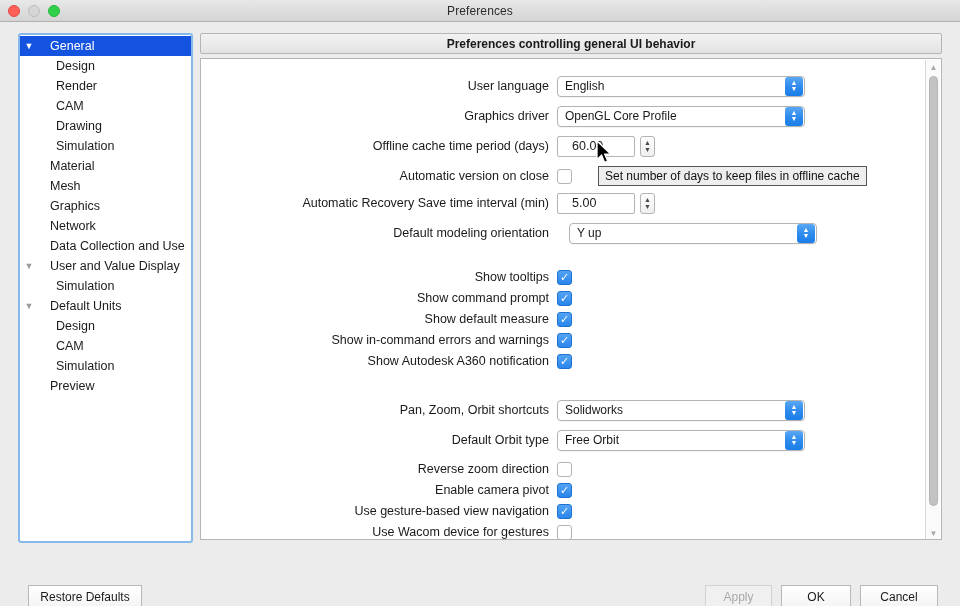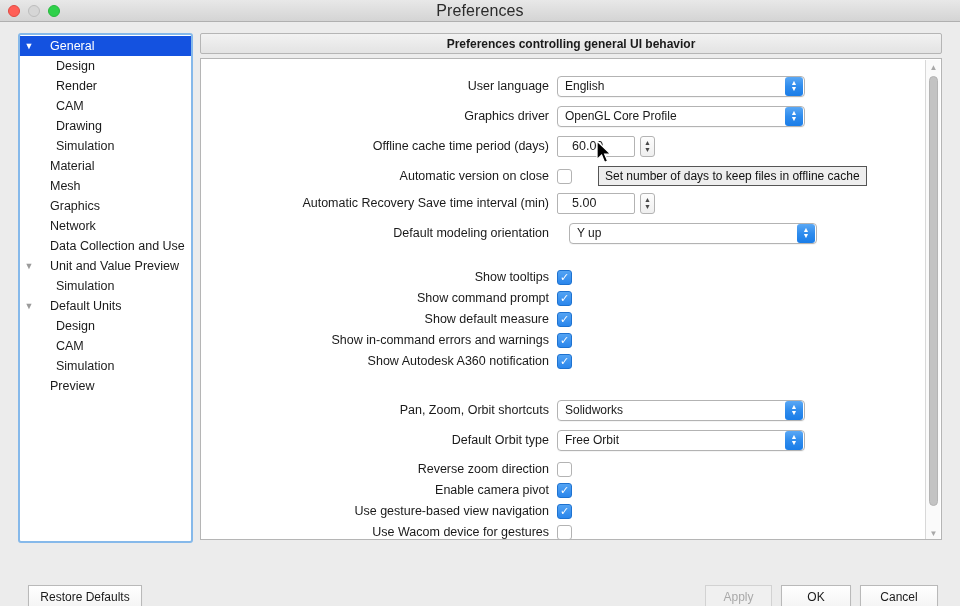--- a/index.html
+++ b/index.html
@@ -18,21 +18,21 @@
     border-bottom: 1px solid #b0b0b0;
     display: flex; align-items: center;
   }
   .traffic { position: absolute; left: 8px; top: 5px; display: flex; gap: 8px; }
   .light { width: 12px; height: 12px; border-radius: 50%; display: block; }
   .light.close  { background: #ff5f57; border: 0.5px solid #e04a42; }
   .light.min    { background: #d6d6d6; border: 0.5px solid #bdbdbd; }
   .light.max    { background: #2fd14a; border: 0.5px solid #27b83e; }
   .title-text {
     width: 100%; text-align: center;
-    font-size: 16px; color: #2b2b2b; letter-spacing: 0.1px;
+    font-size: 12px; color: #2b2b2b; letter-spacing: 0.1px;
   }
 
   
   .sidebar-wrap {
     position: absolute; left: 18px; top: 33px;
     width: 175px; height: 510px;
     background: #ffffff;
     border: 2px solid #86b9ea;
     border-radius: 3px;
     overflow: hidden;
@@ -233,21 +233,21 @@
       <div class="tree-row">
         <span class="tw gray"></span>
         <span class="tree-label lvl0">Network</span>
       </div>
       <div class="tree-row">
         <span class="tw gray"></span>
         <span class="tree-label lvl0">Data Collection and Use</span>
       </div>
       <div class="tree-row">
         <span class="tw gray">▼</span>
-        <span class="tree-label lvl0">Unit and Value Preview</span>
+        <span class="tree-label lvl0">User and Value Display</span>
       </div>
       <div class="tree-row">
         <span class="tw gray"></span>
         <span class="tree-label lvl1">Simulation</span>
       </div>
       <div class="tree-row">
         <span class="tw gray">▼</span>
         <span class="tree-label lvl0">Default Units</span>
       </div>
       <div class="tree-row">

